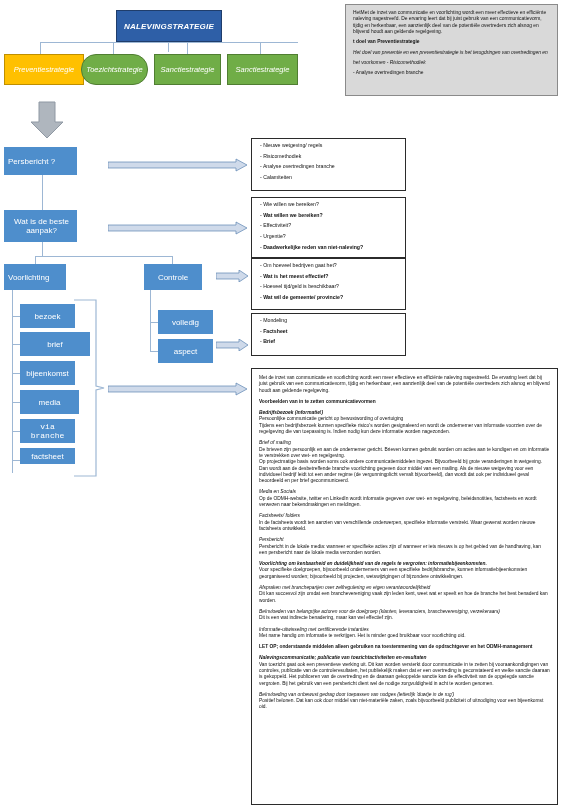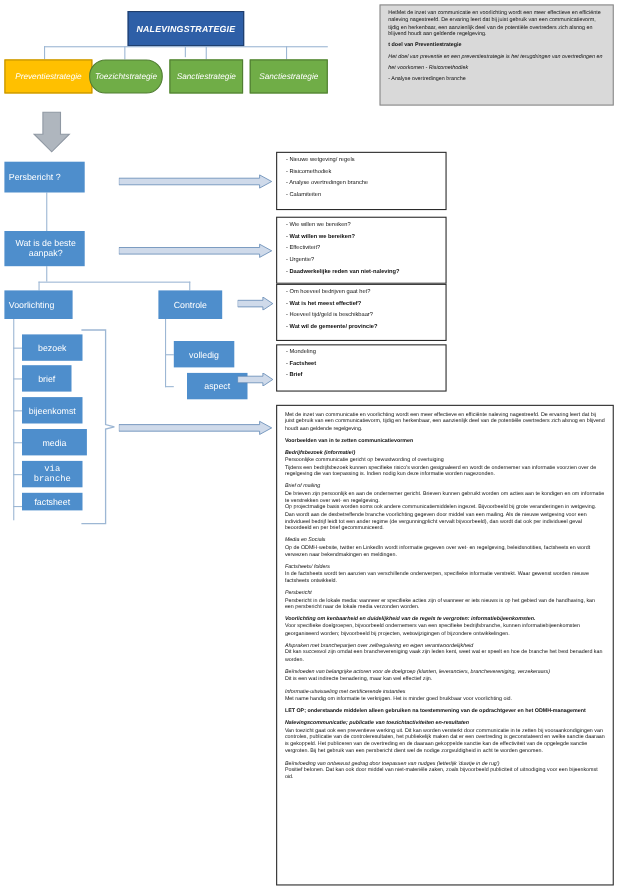--- a/index.html
+++ b/index.html
@@ -153,36 +153,36 @@
 
 <div class="abs conn" style="left:12px; top:290px; width:1px; height:183px;"></div>
 <div class="abs conn" style="left:12px; top:316px; width:8px; height:1px;"></div>
 <div class="abs conn" style="left:12px; top:344px; width:8px; height:1px;"></div>
 <div class="abs conn" style="left:12px; top:373px; width:8px; height:1px;"></div>
 <div class="abs conn" style="left:12px; top:402px; width:8px; height:1px;"></div>
 <div class="abs conn" style="left:12px; top:431px; width:8px; height:1px;"></div>
 <div class="abs conn" style="left:12px; top:460px; width:8px; height:1px;"></div>
 
 <div class="abs fbox" style="left:20px; top:304px; width:55px; height:24px;">bezoek</div>
-<div class="abs fbox" style="left:20px; top:332px; width:45px; height:24px;">brief</div>
+<div class="abs fbox" style="left:20px; top:332px; width:70px; height:24px;">brief</div>
 <div class="abs fbox" style="left:20px; top:361px; width:55px; height:24px;">bijeenkomst</div>
 <div class="abs fbox" style="left:20px; top:390px; width:59px; height:24px;">media</div>
 <div class="abs fbox" style="left:20px; top:419px; width:55px; height:24px;font-family:Liberation Mono, monospace;">via branche</div>
 <div class="abs fbox" style="left:20px; top:448px; width:55px; height:16px;">factsheet</div>
 
 <svg class="abs" style="left:72px; top:298px; width:34px; height:180px;" viewBox="0 0 34 180" preserveAspectRatio="none">
   <path d="M2,2 L24,2 L24,88 L32,90 L24,92 L24,178 L2,178" fill="none" stroke="#9DB7D4" stroke-width="1.2"></path>
 </svg>
 
 <div class="abs conn" style="left:150px; top:290px; width:1px; height:62px;"></div>
 <div class="abs conn" style="left:150px; top:322px; width:8px; height:1px;"></div>
 <div class="abs conn" style="left:150px; top:351px; width:8px; height:1px;"></div>
 
 <div class="abs fbox" style="left:158px; top:310px; width:55px; height:24px;">volledig</div>
-<div class="abs fbox" style="left:158px; top:339px; width:55px; height:24px;margin-left:12px;">aspect</div>
+<div class="abs fbox" style="left:158px; top:339px; width:55px; height:24px;">aspect</div>
 
 <svg class="abs" style="left:108px; top:158px; width:140px; height:14px;" viewBox="0 0 140 14">
   <path d="M0,4 L128,4 L128,1 L139,7 L128,13 L128,10 L0,10 Z" fill="#CFDAEA" stroke="#5B84B1" stroke-width="0.7"></path>
 </svg>
 <svg class="abs" style="left:108px; top:221px; width:140px; height:14px;" viewBox="0 0 140 14">
   <path d="M0,4 L128,4 L128,1 L139,7 L128,13 L128,10 L0,10 Z" fill="#CFDAEA" stroke="#5B84B1" stroke-width="0.7"></path>
 </svg>
 <svg class="abs" style="left:216px; top:270px; width:33px; height:12px;" viewBox="0 0 33 12">
   <path d="M0,3 L23,3 L23,0 L32,6 L23,12 L23,9 L0,9 Z" fill="#CFDAEA" stroke="#5B84B1" stroke-width="0.7"></path>
 </svg>

